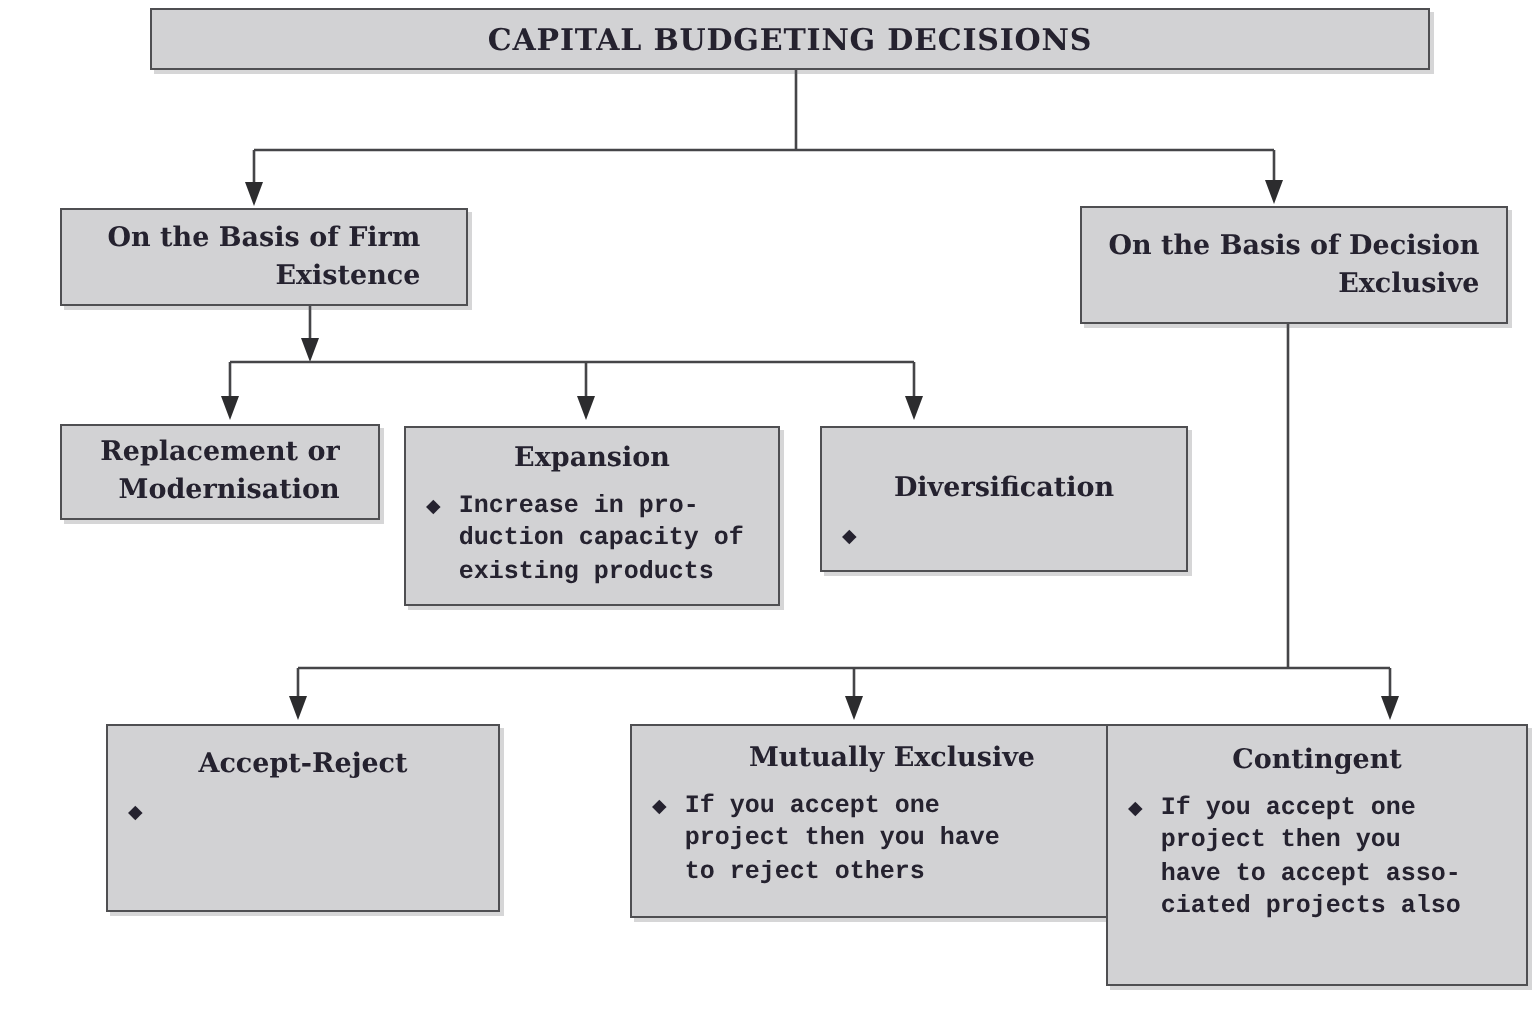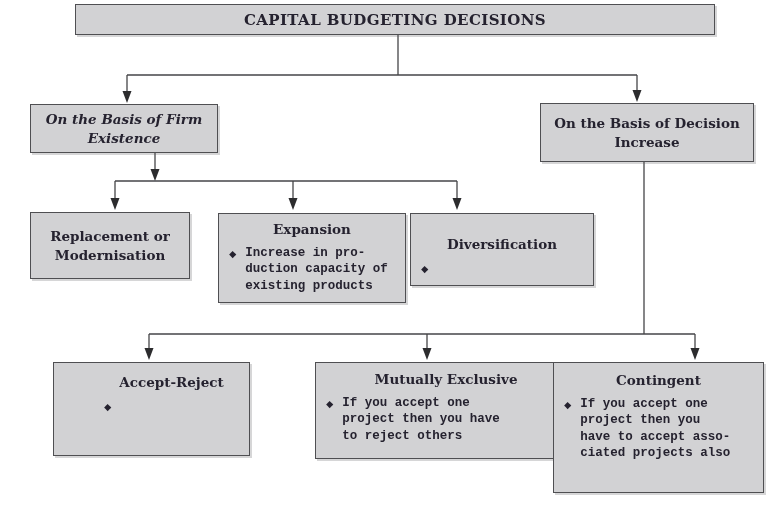--- a/index.html
+++ b/index.html
@@ -23,21 +23,21 @@
   .node{
     position:absolute;
     background:var(--box-fill);
     border:1.6px solid var(--box-border);
     box-shadow:2px 2px 0 rgba(90,90,95,0.25);
     box-sizing:border-box;
     font-weight:bold;
   }
   .center-node{
     display:flex;align-items:center;justify-content:center;
-    text-align:center;
+    text-align:right;
   }
   .pre{white-space:pre-line;}
   .root-title{
     font-size:15px;letter-spacing:.4px;
   }
   .branch-title{
     font-size:13.5px;line-height:1.4;
   }
   .child-heading{
     font-size:13.5px;text-align:center;line-height:1.3;
@@ -54,26 +54,26 @@
     line-height:17px;
     flex:0 0 auto;
   }
   .bullet-text{
     font-size:12.5px;
     line-height:1.32;
     font-family:Liberation Mono, monospace;
   }
   
   #n-root        {left:75px; top:4px;  width:640px;height:31px;}
-  #n-firm        {left:30px; top:104px;width:188px;height:49px;font-style:italic;}
+  #n-firm        {left:30px; top:104px;width:204px;height:49px;}
   #n-decision    {left:540px;top:103px;width:214px;height:59px;}
-  #n-replacement {left:30px; top:212px;width:160px;height:67px;}
-  #n-expansion   {left:202px;top:213px;width:188px;height:90px;padding-top:7px;margin-left:16px;}
+  #n-replacement {left:30px; top:212px;width:160px;height:48px;}
+  #n-expansion   {left:202px;top:213px;width:188px;height:90px;padding-top:7px;}
   #n-diversif    {left:410px;top:213px;width:184px;height:73px;padding-top:22px;}
-  #n-accept      {left:53px; top:362px;width:197px;height:94px;padding-top:11px;padding-left:40px;}
+  #n-accept      {left:53px; top:362px;width:197px;height:94px;padding-top:11px;}
   #n-mutually    {left:315px;top:362px;width:262px;height:97px;padding-top:8px;}
   #n-contingent  {left:553px;top:362px;width:211px;height:131px;padding-top:9px;}
 </style>
 </head>
 <body>
 
 <div id="stage">
 
   <svg id="wires" width="768" height="505" viewBox="0 0 768 505" aria-hidden="true">
 
@@ -109,21 +109,21 @@
     <span class="root-title">CAPITAL BUDGETING DECISIONS</span>
   </div>
 
   <div class="node center-node" id="n-firm">
     <span class="branch-title pre">On the Basis of Firm
 Existence</span>
   </div>
 
   <div class="node center-node" id="n-decision">
     <span class="branch-title pre">On the Basis of Decision
-Increase</span>
+Exclusive</span>
   </div>
 
   <div class="node center-node" id="n-replacement">
     <span class="branch-title pre">Replacement or
 Modernisation</span>
   </div>
 
   <div class="node" id="n-expansion">
     <div class="child-heading pre">Expansion</div>
     <div class="bullet-row">

